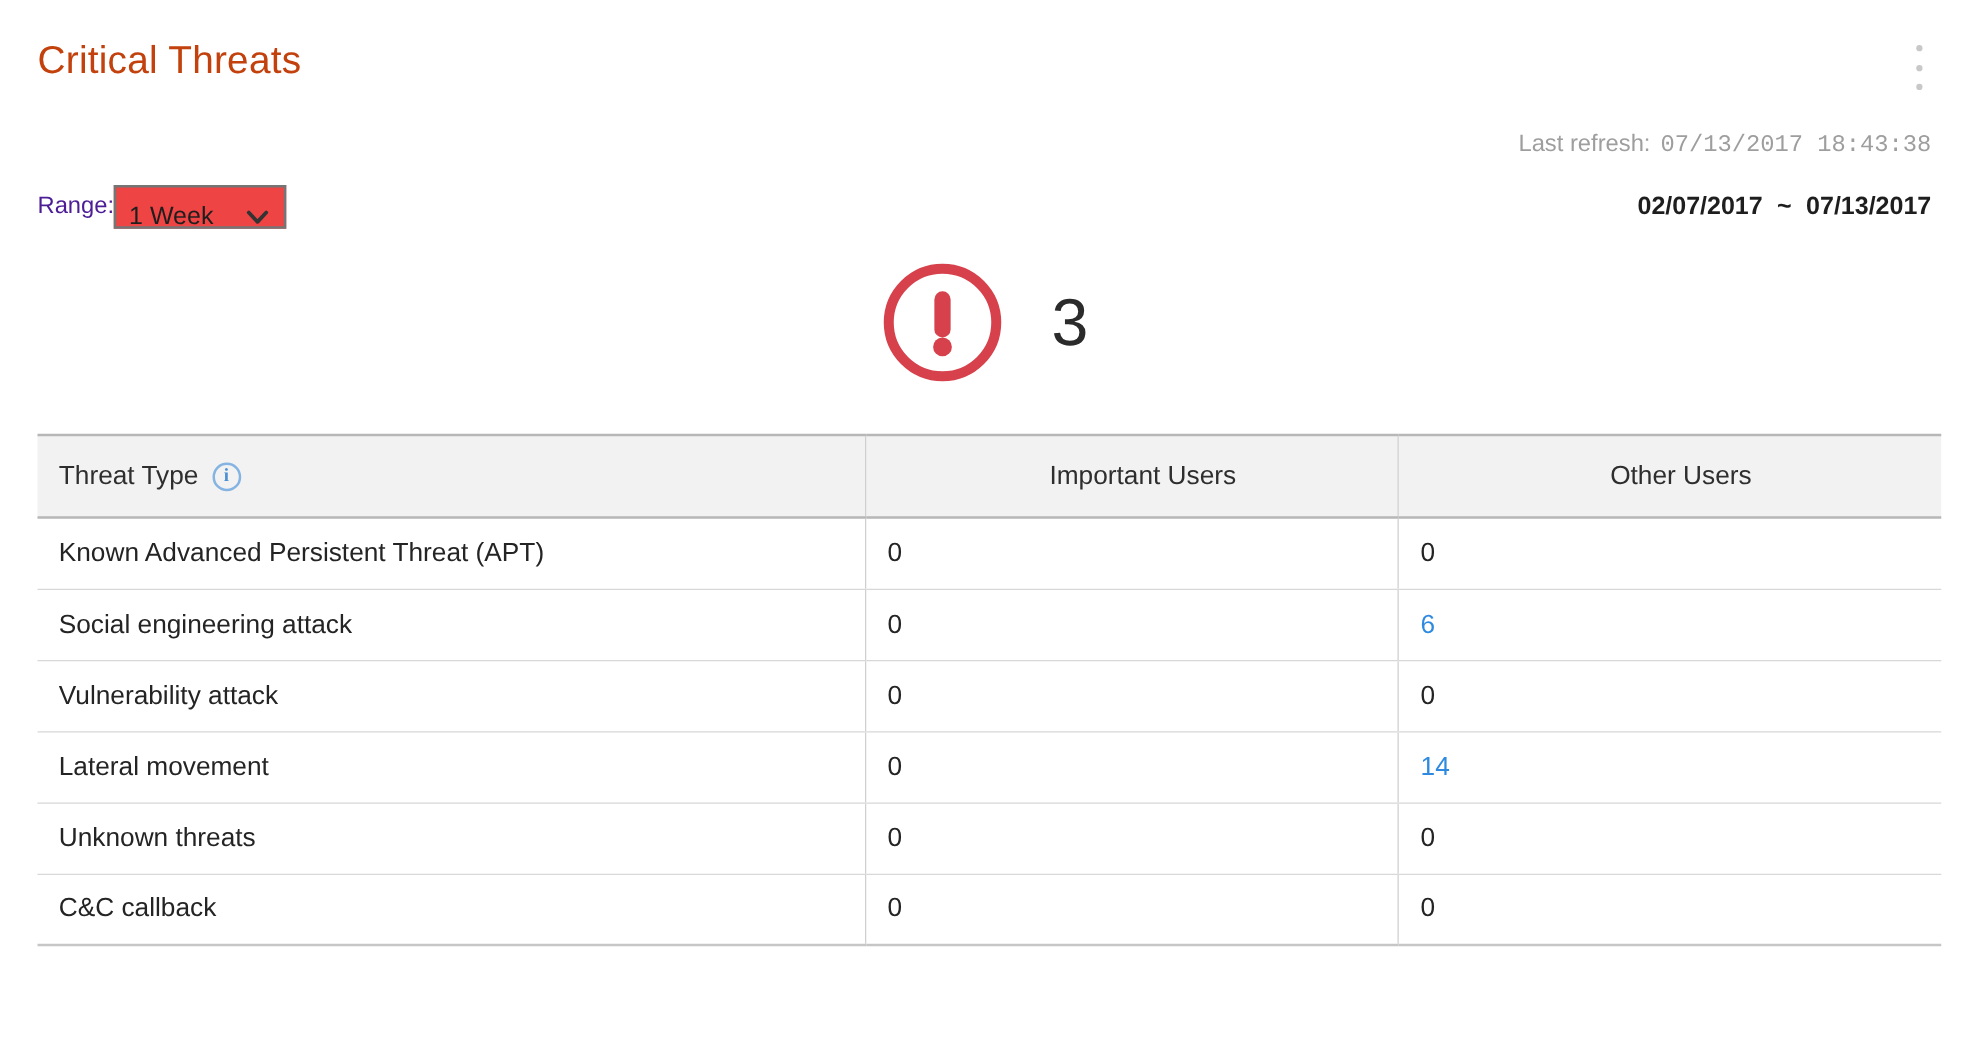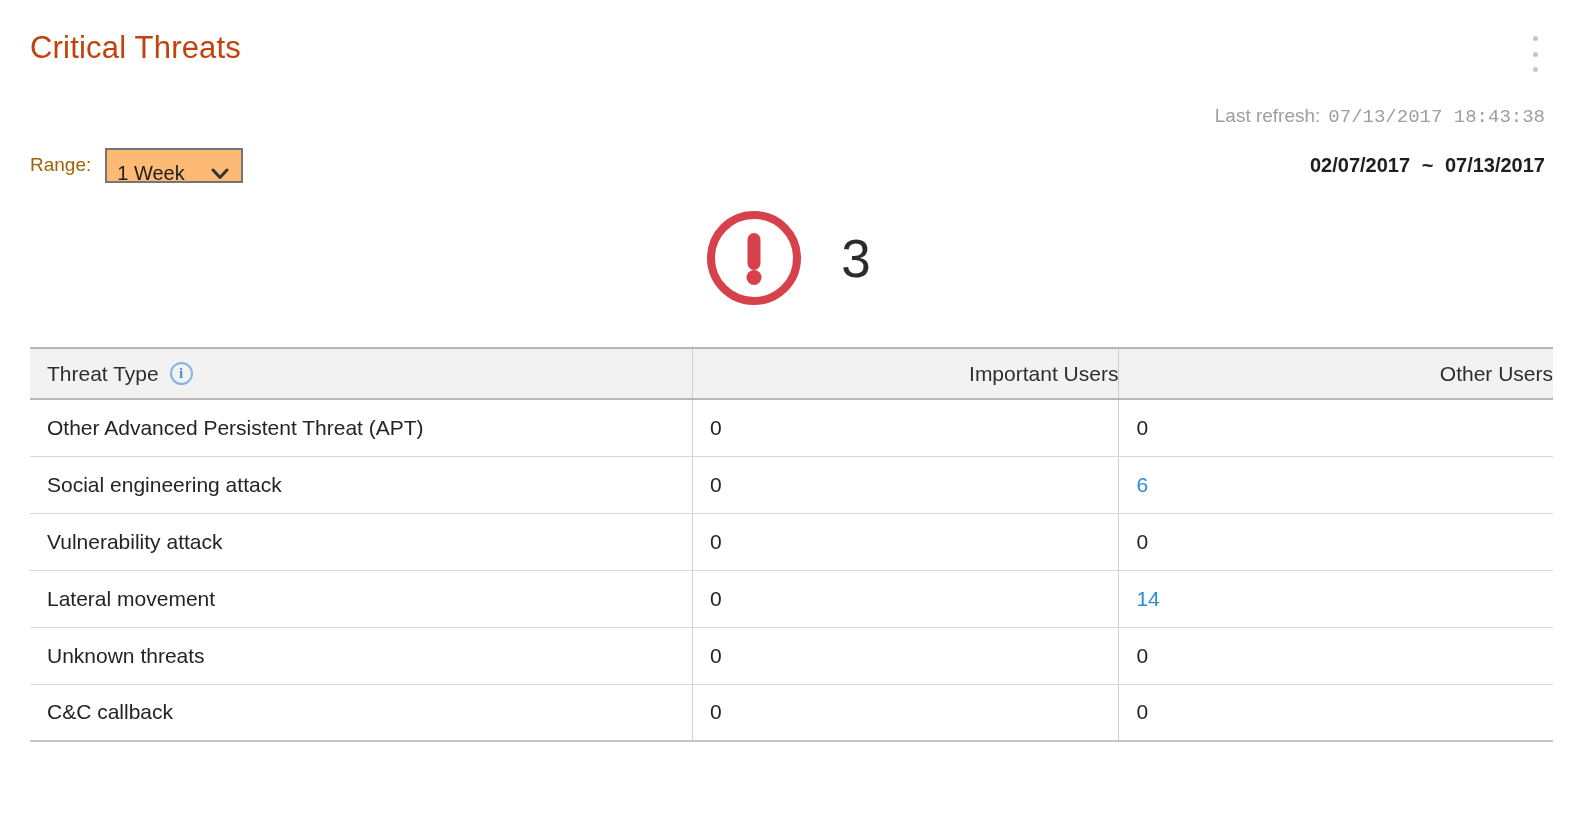--- a/index.html
+++ b/index.html
@@ -24,23 +24,23 @@
   .last-refresh {
     position:absolute; right:33px; top:105px;
     font-size:19px; color:#9e9e9e;
   }
   .last-refresh .val { margin-left:8px;font-family:Liberation Mono, monospace; }
 
   .range-row {
     position:absolute; left:30px; top:147px; height:36px;
     display:flex; align-items:center;
   }
-  .range-label { font-size:19px; color:#a16207; margin-right:14px; }
+  .range-label { font-size:19px; color:#4c1d95; }
   .range-select {
-    height:35px; min-width:137px; border:2px solid #757575; background:#fdba74;
+    height:35px; min-width:137px; border:2px solid #757575; background:#ef4444;
     display:flex; align-items:center; padding:17px 12px 0 10px; cursor:pointer;
   }
   .range-select .sel-text { font-size:20px; color:#1e1e1e; margin-right:26px; }
   .range-select svg { display:block; }
 
   .date-range {
     position:absolute; right:33px; top:154px;
     font-size:20px; font-weight:700; color:#1e1e1e; word-spacing:6px;
   }
 
@@ -65,21 +65,21 @@
   .summary-count { font-size:53px; color:#2b2b2b; line-height:1; }
   .summary-label { font-size:30px; color:#2b2b2b; margin-left:14px; }
 
   
   table.threat-table {
     position:absolute; left:30px; top:347px; width:1523px;
     border-collapse:collapse; table-layout:fixed;
   }
   col.c1 { width:43.5%; } col.c2 { width:28%; } col.c3 { width:28.5%; }
   .threat-table th {
-    height:51px; background:#f2f2f2; text-align:right; font-weight:400;
+    height:66px; background:#f2f2f2; text-align:center; font-weight:400;
     font-size:21px; color:#2e2e2e; padding:0 0 0 17px;
     border-top:2px solid #b7b7b7; border-bottom:2px solid #b7b7b7;
   }
   .threat-table td {
     height:57px; font-size:21px; color:#242424; padding:0 0 0 17px;
     border-bottom:1px solid #d8d8d8; background:#ffffff;
   }
   .threat-table th + th, .threat-table td + td { border-left:1px solid #cfcfcf;margin-top:20px; }
   .threat-table tbody tr:last-child td { border-bottom:2px solid #c6c6c6; }
 
@@ -144,21 +144,21 @@
           <span>Threat Type</span>
           <span class="info-icon">i</span>
         </span>
       </th>
       <th>Important Users</th>
       <th>Other Users</th>
     </tr>
   </thead>
   <tbody>
       <tr>
-    <td><span>Other Advanced Persistent Threat (APT)</span></td>
+    <td><span>Known Advanced Persistent Threat (APT)</span></td>
     <td><span>0</span></td>
     <td><span>0</span></td>
   </tr>
       <tr>
     <td><span>Social engineering attack</span></td>
     <td><span>0</span></td>
     <td><span class="link">6</span></td>
   </tr>
       <tr>
     <td><span>Vulnerability attack</span></td>

